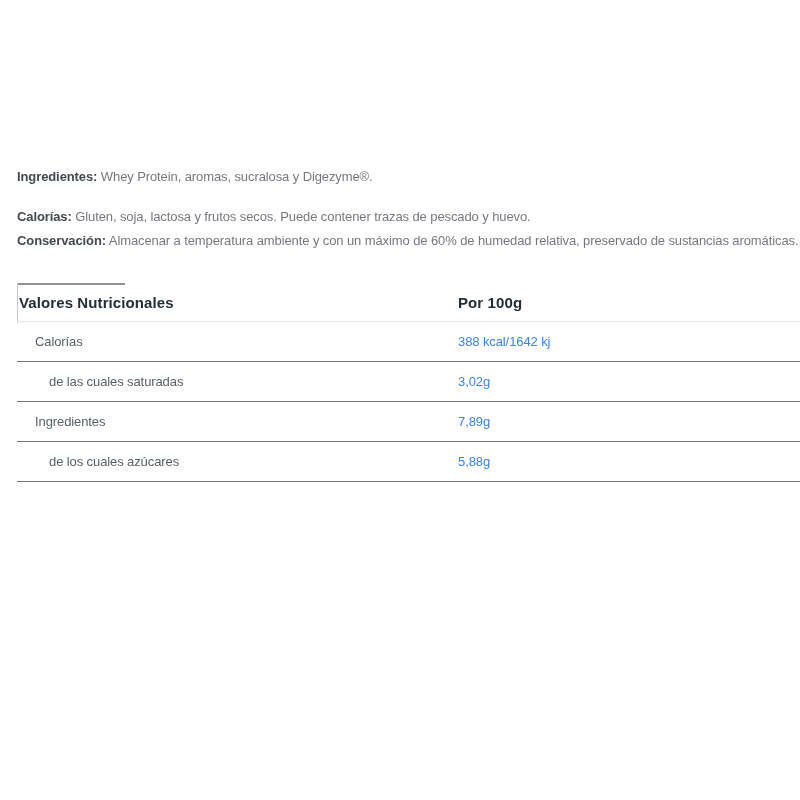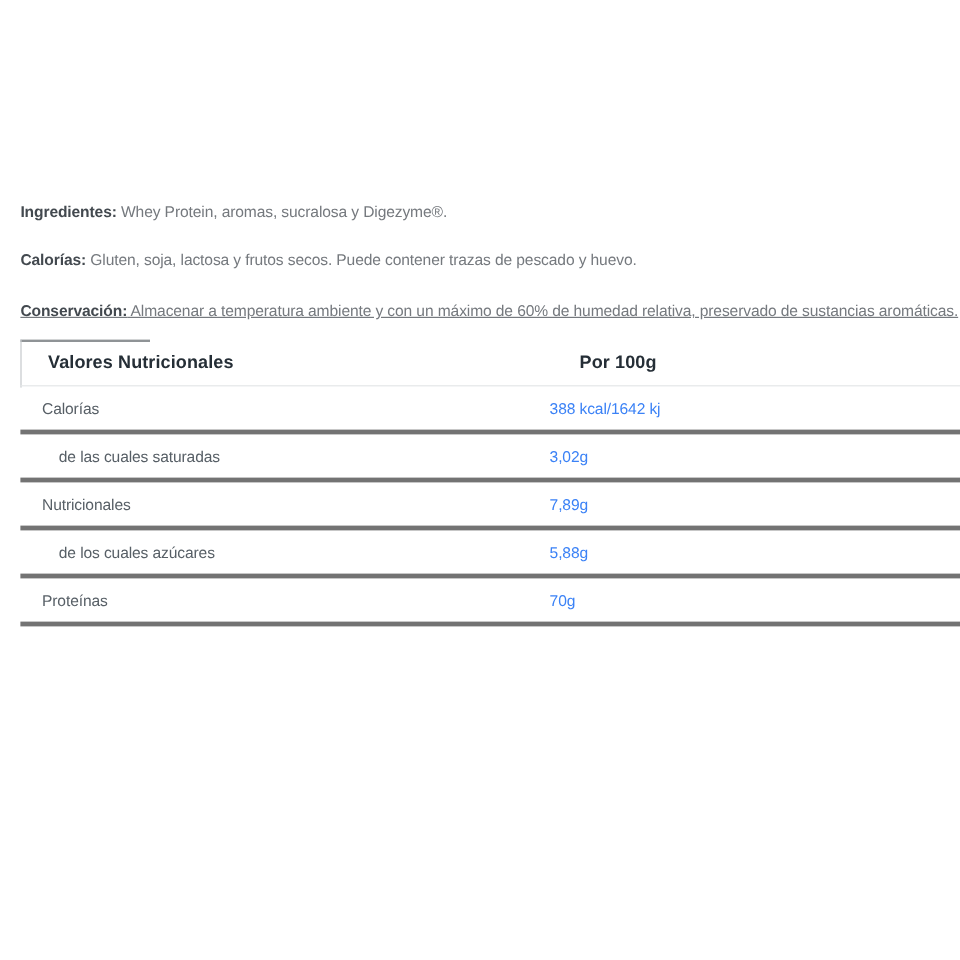--- a/index.html
+++ b/index.html
@@ -14,53 +14,53 @@
   .para {
     position:absolute; left:17px; right:20px;
     font-size:13px; line-height:1.35;
     letter-spacing:-0.1px;
     color:#75797e;
     white-space:nowrap;
   }
   .para .lead { font-weight:bold; color:#43494f; }
   .para-ingredients { top:168px; }
   .para-allergens   { top:208px; }
-  .para-storage     { top:250px;text-decoration:underline; }
+  .para-storage     { top:232px; }
 
   .ntable {
     position:absolute; left:17px; right:0; top:283px;
   }
   .ntable .top-edge {
     position:absolute; left:0; top:0; width:108px; height:2px;
     background:#8f9396;
   }
   .ntable .left-edge {
     position:absolute; left:0; top:0; width:1px; height:40px;
     background:#c6c9cc;
   }
   .thead {
     position:relative;
     height:39px;
     display:flex; align-items:center;
-    padding-left:23px;
+    padding-left:2px;
     font-size:15px; font-weight:bold; color:#252e36;
     letter-spacing:0.1px;
     border-bottom:1px solid #e4e6e8;
   }
   .thead .col2 {
-    position:absolute; left:466px;
+    position:absolute; left:441px;
   }
   .trow {
     position:relative;
     height:40px;
     display:flex; align-items:center;
     padding-left:18px;
     font-size:13px; color:#575f66;
     letter-spacing:-0.1px;
-    border-bottom:4px solid #737373;
+    border-bottom:1px solid #737373;
   }
   .trow.indent { padding-left:32px;align-items:center; }
   .trow .value {
     position:absolute; left:441px;
     color:#3b82f6;
   }
 </style>
 </head>
 <body>
 
@@ -93,30 +93,26 @@
     <span class="value">388 kcal/1642 kj</span>
   </div>
 
 
   <div class="trow indent">
     <span class="label">de las cuales saturadas</span>
     <span class="value">3,02g</span>
   </div>
 
   <div class="trow">
-    <span class="label">Nutricionales</span>
+    <span class="label">Ingredientes</span>
     <span class="value">7,89g</span>
   </div>
 
   <div class="trow indent">
     <span class="label">de los cuales azúcares</span>
     <span class="value">5,88g</span>
   </div>
 
-  <div class="trow">
-    <span class="label">Proteínas</span>
-    <span class="value">70g</span>
-  </div>
 
 </div>
   </div>
 
 </div>
 
 </body></html>

